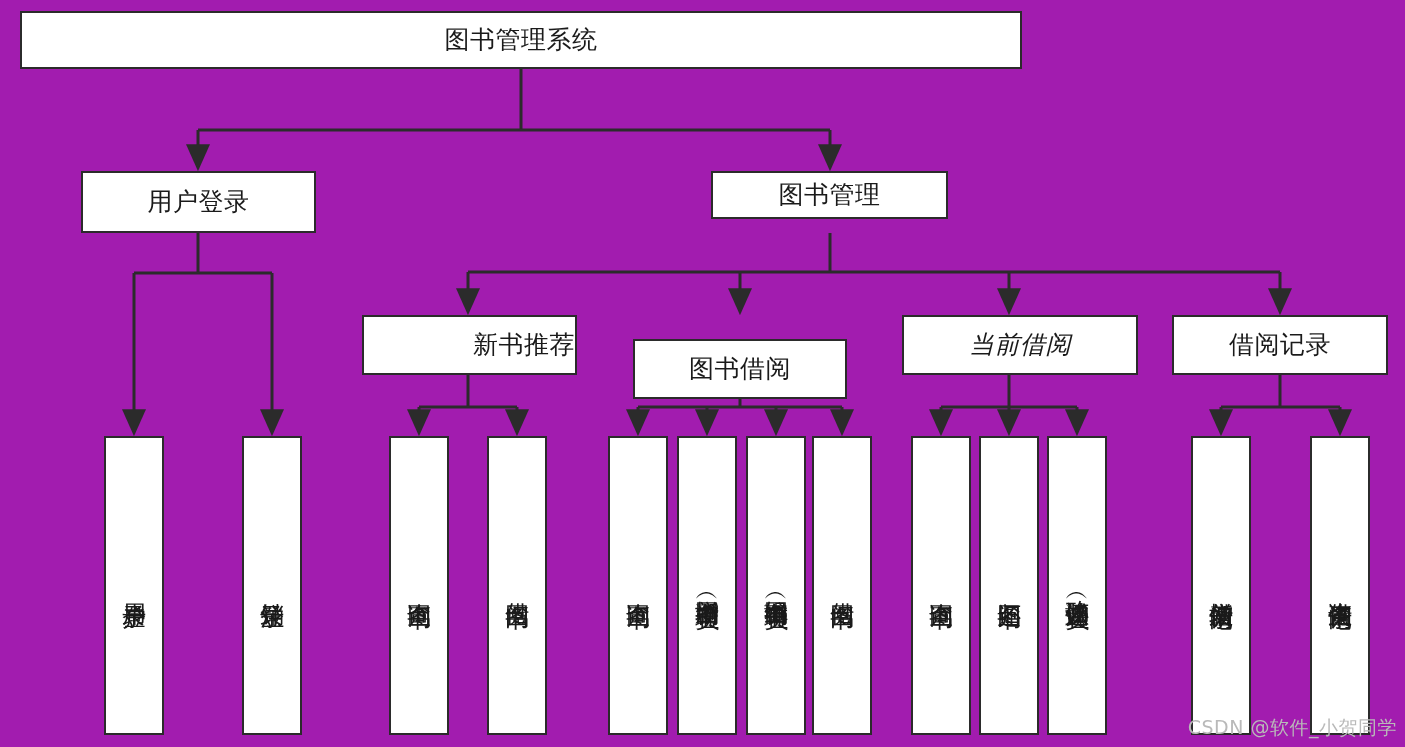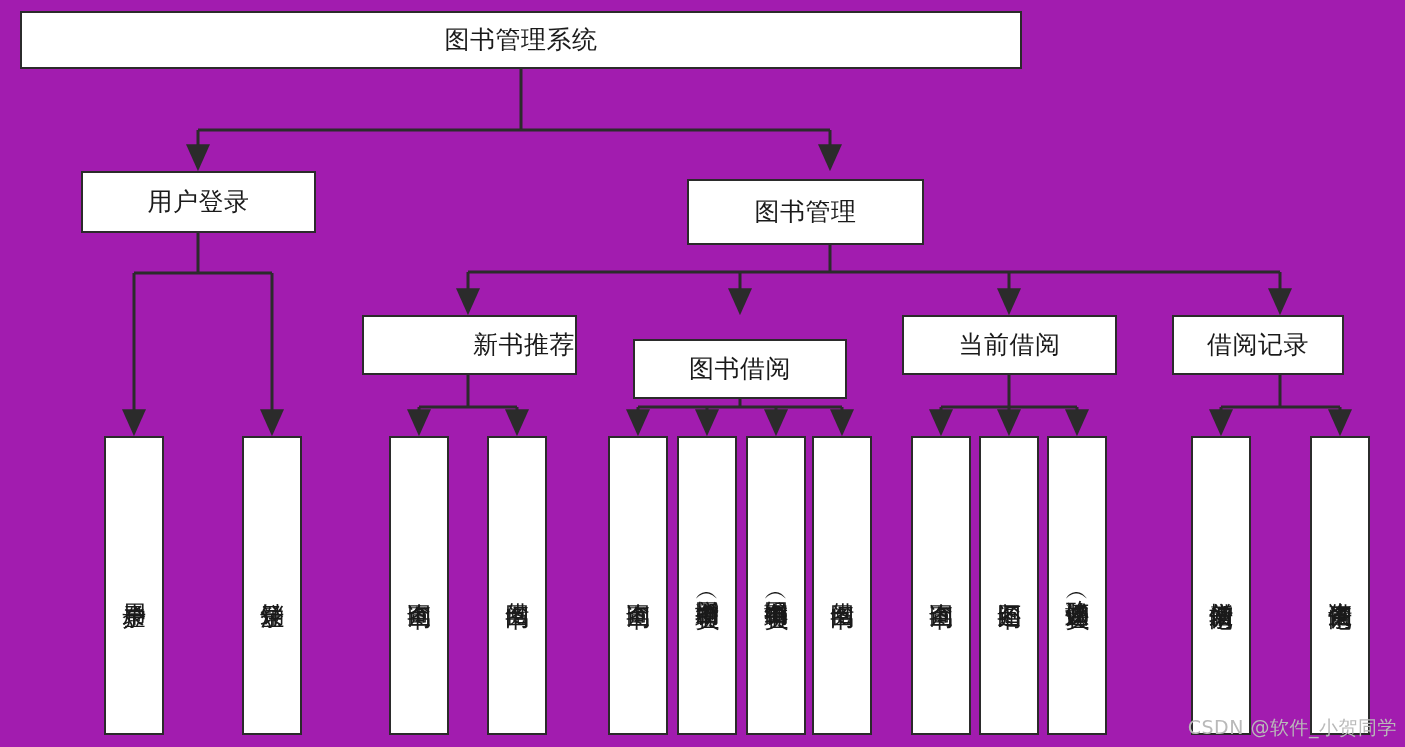--- a/index.html
+++ b/index.html
@@ -127,34 +127,34 @@
     </g>
   </svg>
 
   <div class="node node-h" style="left:20px; top:11px; width:1002px; height:58px;">
     <span>图书管理系统</span>
   </div>
 
   <div class="node node-h" style="left:81px; top:171px; width:235px; height:62px;">
     <span>用户登录</span>
   </div>
-  <div class="node node-h" style="left:687px; top:171px; width:237px; height:66px;margin-top:8px;">
+  <div class="node node-h" style="left:711px; top:171px; width:237px; height:48px;">
     <span>图书管理</span>
   </div>
 
   <div class="node node-h" style="left:362px; top:315px; width:215px; height:60px;justify-content:flex-end;">
     <span>新书推荐</span>
   </div>
   <div class="node node-h" style="left:633px; top:315px; width:214px; height:60px;margin-top:24px;">
     <span>图书借阅</span>
   </div>
-  <div class="node node-h" style="left:902px; top:315px; width:215px; height:60px;">
+  <div class="node node-h" style="left:902px; top:315px; width:236px; height:60px;font-style:italic;">
     <span>当前借阅</span>
   </div>
-  <div class="node node-h" style="left:1172px; top:315px; width:172px; height:60px;">
+  <div class="node node-h" style="left:1172px; top:315px; width:216px; height:60px;">
     <span>借阅记录</span>
   </div>
 
   <div class="node node-v" style="left:104px; top:436px; width:60px; height:299px;">
     <span>用户登录</span>
   </div>
   <div class="node node-v" style="left:242px; top:436px; width:60px; height:299px;">
     <span>注销登录</span>
   </div>
 

